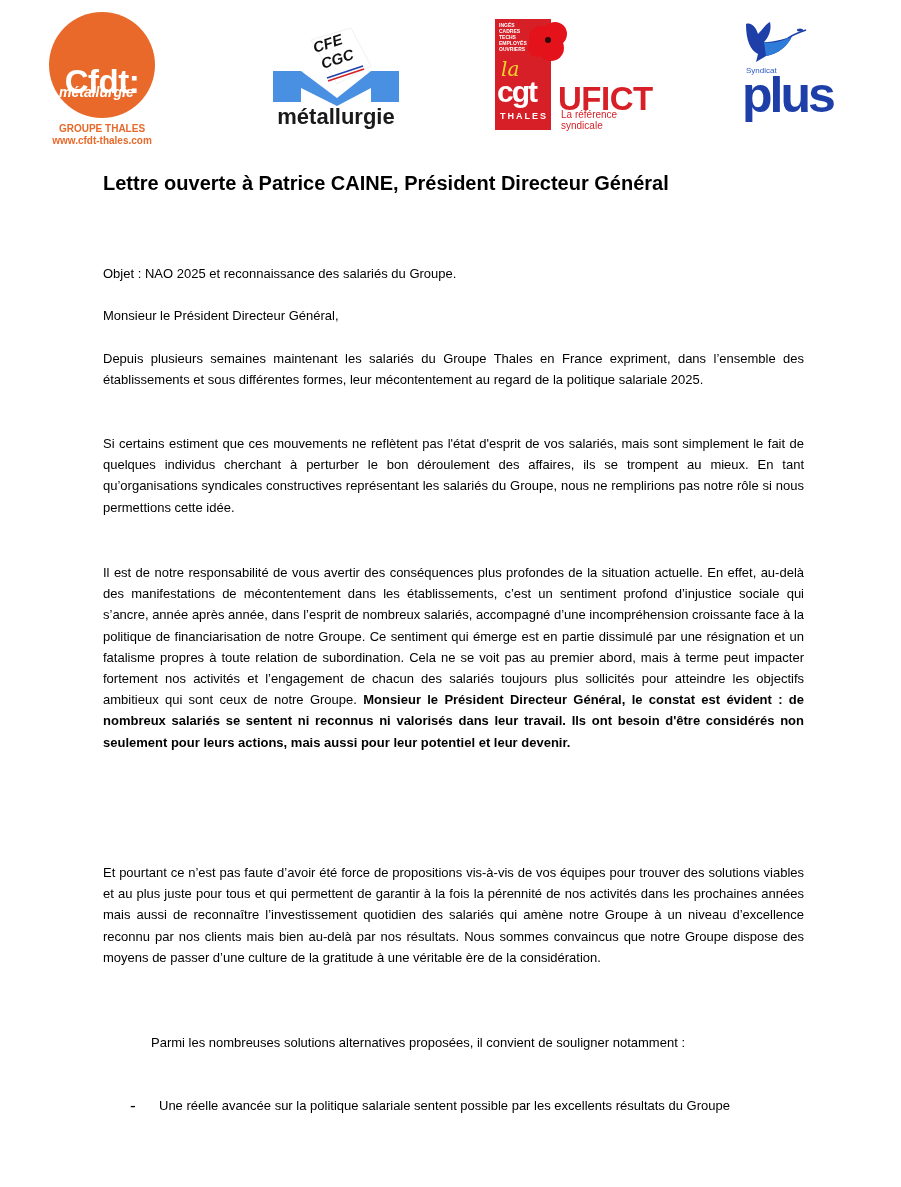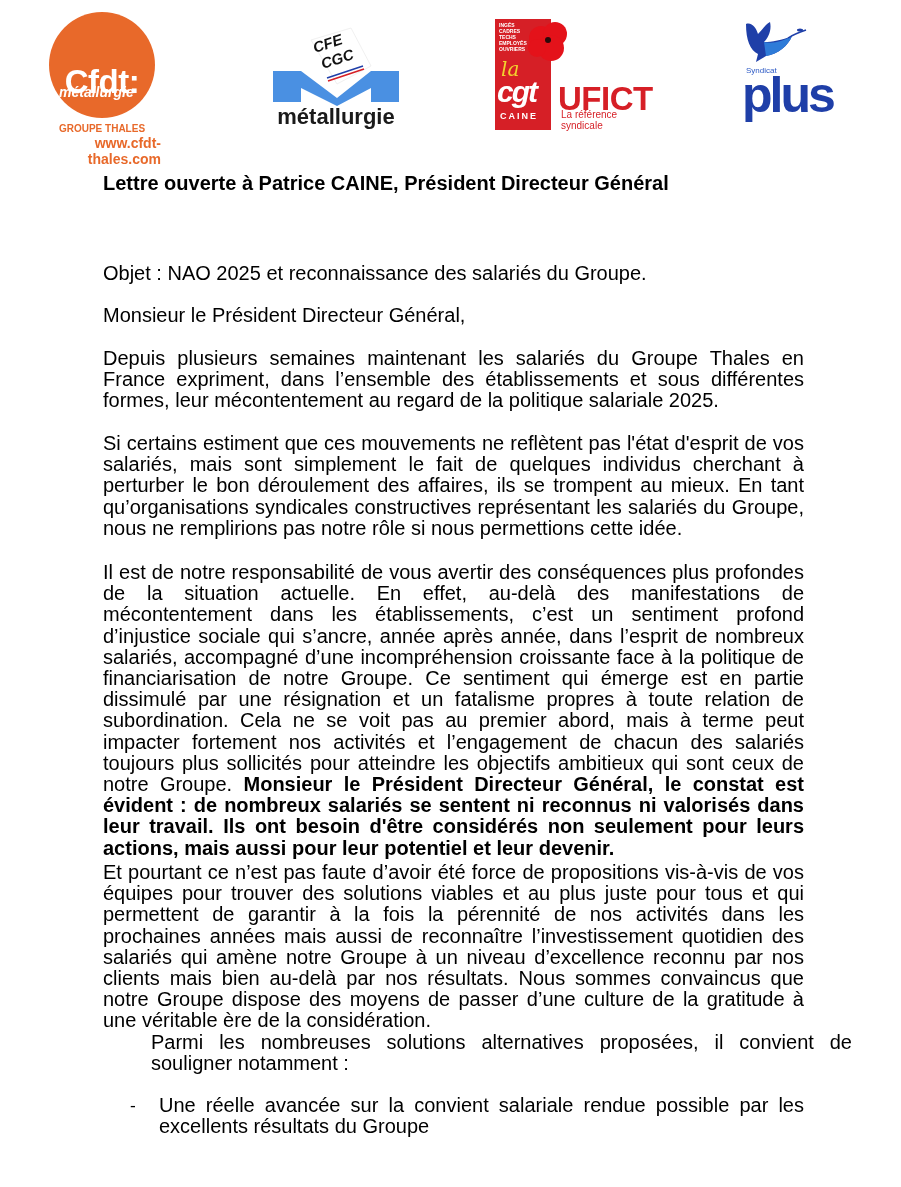--- a/index.html
+++ b/index.html
@@ -11,51 +11,51 @@
   
   .cfdt { left: 47px; top: 12px; width: 115px; height: 136px; }
   .cfdt .disc { position: absolute; left: 2px; top: 0; width: 106px; height: 106px;
                 border-radius: 50%; background: #e8692a; }
   .cfdt .name { position: absolute; left: 0; top: 27px; width: 110px; text-align: center;
                 color: #fff; font-weight: bold; font-size: 33px; letter-spacing: -0.5px; margin-top: 24px; }
   .cfdt .sub { position: absolute; left: 12px; top: 72px; color: #fff; font-style: italic;
                font-size: 14px; font-weight: bold; }
   .cfdt .grp { position: absolute; left: 0; top: 111px; width: 110px; text-align: center;
                color: #e8692a; font-weight: bold; font-size: 10px; }
-  .cfdt .url { position: absolute; left: -4px; top: 123px; width: 118px; text-align: right;
-               color: #e8692a; font-weight: bold; font-size: 14px; }
+  .cfdt .url { position: absolute; left: -4px; top: 123px; width: 118px; text-align: center;
+               color: #e8692a; font-weight: bold; font-size: 10px; }
 
   
   .cfe { left: 271px; top: 26px; width: 132px; height: 104px; }
   .cfe svg { position: absolute; left: 0; top: 0; }
   .cfe .word { position: absolute; left: 0; top: 78px; width: 130px; text-align: center;
                font-weight: bold; font-size: 22px; color: #1a1a1a; }
 
   
   .cgt { left: 495px; top: 19px; width: 160px; height: 112px; }
   .cgt .block { position: absolute; left: 0; top: 0; width: 56px; height: 111px; background: #d61f26; }
   .cgt .small { position: absolute; left: 4px; top: 3px; color: #fff; font-size: 5px; line-height: 6px; font-weight: bold; }
   .cgt .la { position: absolute; left: 6px; top: 38px; color: #f2d22e; font-family: "DejaVu Serif", serif;
              font-style: italic; font-size: 20px; }
-  .cgt .cgtw { position: absolute; left: 2px; top: 56px; color: #fff; font-weight: bold; font-size: 30px; letter-spacing: -2px; font-style: italic; }
+  .cgt .cgtw { position: absolute; left: 2px; top: 56px; color: #fff; font-weight: bold; font-size: 30px; letter-spacing: -2px; }
   .cgt .thales { position: absolute; left: 5px; top: 92px; color: #fff; font-size: 9px; letter-spacing: 2px; font-weight: bold; }
   .cgt .poppy { position: absolute; left: 32px; top: 3px; width: 44px; height: 40px; }
   .cgt .ufict { position: absolute; left: 63px; top: 61px; color: #d61f26; font-weight: bold; font-size: 33px; letter-spacing: -0.5px; }
   .cgt .ref { position: absolute; left: 66px; top: 90px; color: #d61f26; font-size: 10px; }
 
   
   .cftc { left: 742px; top: 20px; width: 120px; height: 100px; }
   .cftc svg { position: absolute; left: 0; top: 0; }
   .cftc .synd { position: absolute; left: 4px; top: 46px; color: #2b58c4; font-size: 8px; }
   .cftc .word { position: absolute; left: 0; top: 50px; color: #1f3fa8; font-weight: bold; font-size: 50px; letter-spacing: -3px; line-height: 50px; }
 
   
   .doc { position: absolute; left: 103px; width: 701px; }
   .title { top: 172px; font-weight: bold; font-size: 20px; }
-  .p { font-size: 20px; line-height: 21.2px; text-align: justify; margin: 0; }
+  .p { font-size: 13px; line-height: 21.2px; text-align: justify; margin: 0; }
   .p b { font-weight: bold; }
   #p-objet { top: 263px; }
   #p-salut { top: 305px; }
   #p-1 { top: 348px; }
   #p-2 { top: 433px; }
   #p-3 { top: 562px; }
   #p-4 { top: 862px; }
   #p-5 { top: 1032px; margin-left: 48px; }
   .bullet { position: absolute; left: 130px; top: 1095px; width: 674px; }
   .bullet .dash { position: absolute; left: 0; top: 0; font-size: 17.4px; line-height: 21.2px; }
@@ -95,21 +95,21 @@
   </div>
   <svg class="poppy" viewBox="0 0 44 40">
     <circle cx="14" cy="16" r="12" fill="#e4121a"></circle>
     <circle cx="28" cy="12" r="12" fill="#e4121a"></circle>
     <circle cx="24" cy="26" r="13" fill="#e4121a"></circle>
     <circle cx="10" cy="26" r="9" fill="#e4121a"></circle>
     <circle cx="21" cy="18" r="3" fill="#2a0a0a"></circle>
   </svg>
   <div class="la">la</div>
   <div class="cgtw">cgt</div>
-  <div class="thales">CAINE</div>
+  <div class="thales">THALES</div>
   <div class="ufict">UFICT</div>
   <div class="ref">La référence syndicale</div>
 </div>
 
 <div class="logo cftc">
   <svg width="70" height="44" viewBox="0 0 70 44">
     <path d="M4,4 C10,2 14,8 16,14 C20,10 24,4 28,2 C30,10 26,18 22,22 C30,22 40,20 50,16 C46,26 36,34 24,36 L14,42 L16,34 C8,30 4,20 4,4 Z" fill="#1f3fa8"></path>
     <path d="M22,22 C30,24 40,22 50,16 C46,26 36,34 24,36 Z" fill="#2e7bd8"></path>
     <path d="M46,18 C52,14 58,12 64,10" stroke="#1f3fa8" stroke-width="1.5" fill="none"></path>
     <ellipse cx="58" cy="10" rx="3" ry="1.5" fill="#1f3fa8"></ellipse>
@@ -123,14 +123,14 @@
 <p class="doc p" id="p-objet">Objet : NAO 2025 et reconnaissance des salariés du Groupe.</p>
 <p class="doc p" id="p-salut">Monsieur le Président Directeur Général,</p>
 <p class="doc p" id="p-1">Depuis plusieurs semaines maintenant les salariés du Groupe Thales en France expriment, dans l’ensemble des établissements et sous différentes formes, leur mécontentement au regard de la politique salariale 2025.</p>
 <p class="doc p" id="p-2">Si certains estiment que ces mouvements ne reflètent pas l'état d'esprit de vos salariés, mais sont simplement le fait de quelques individus cherchant à perturber le bon déroulement des affaires, ils se trompent au mieux. En tant qu’organisations syndicales constructives représentant les salariés du Groupe, nous ne remplirions pas notre rôle si nous permettions cette idée.</p>
 <p class="doc p" id="p-3"><span>Il est de notre responsabilité de vous avertir des conséquences plus profondes de la situation actuelle. En effet, au-delà des manifestations de mécontentement dans les établissements, c’est un sentiment profond d’injustice sociale qui s’ancre, année après année, dans l’esprit de nombreux salariés, accompagné d’une incompréhension croissante face à la politique de financiarisation de notre Groupe. Ce sentiment qui émerge est en partie dissimulé par une résignation et un fatalisme propres à toute relation de subordination. Cela ne se voit pas au premier abord, mais à terme peut impacter fortement nos activités et l’engagement de chacun des salariés toujours plus sollicités pour atteindre les objectifs ambitieux qui sont ceux de notre Groupe.</span> <b>Monsieur le Président Directeur Général, le constat est évident : de nombreux salariés se sentent ni reconnus ni valorisés dans leur travail. Ils ont besoin d'être considérés non seulement pour leurs actions, mais aussi pour leur potentiel et leur devenir.</b></p>
 <p class="doc p" id="p-4">Et pourtant ce n’est pas faute d’avoir été force de propositions vis-à-vis de vos équipes pour trouver des solutions viables et au plus juste pour tous et qui permettent de garantir à la fois la pérennité de nos activités dans les prochaines années mais aussi de reconnaître l’investissement quotidien des salariés qui amène notre Groupe à un niveau d’excellence reconnu par nos clients mais bien au-delà par nos résultats. Nous sommes convaincus que notre Groupe dispose des moyens de passer d’une culture de la gratitude à une véritable ère de la considération.</p>
 <p class="doc p" id="p-5">Parmi les nombreuses solutions alternatives proposées, il convient de souligner notamment :</p>
 
 <div class="bullet">
   <span class="dash">-</span>
-  <p class="p txt">Une réelle avancée sur la convient salariale rendue possible par les excellents résultats du Groupe</p>
+  <p class="p txt">Une réelle avancée sur la politique salariale sentent possible par les excellents résultats du Groupe</p>
 </div>
 
 </body></html>

